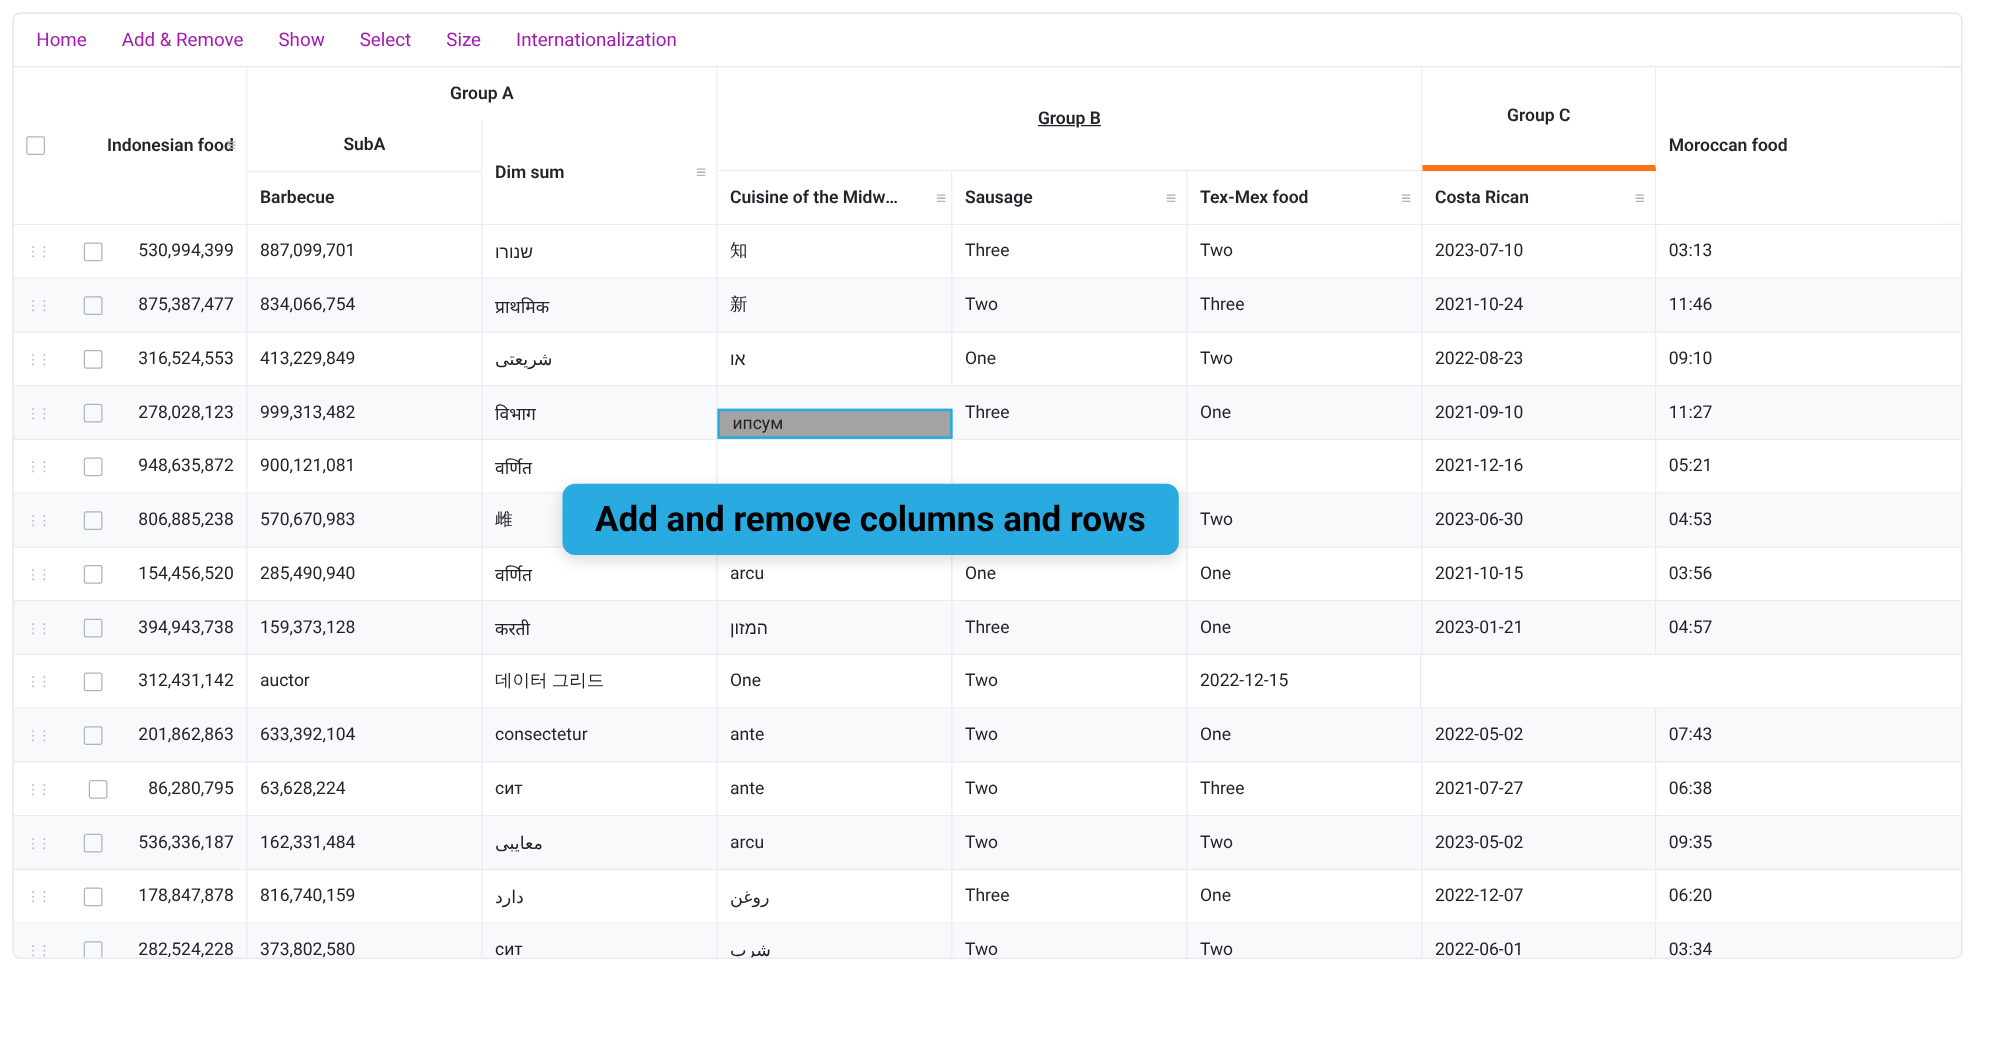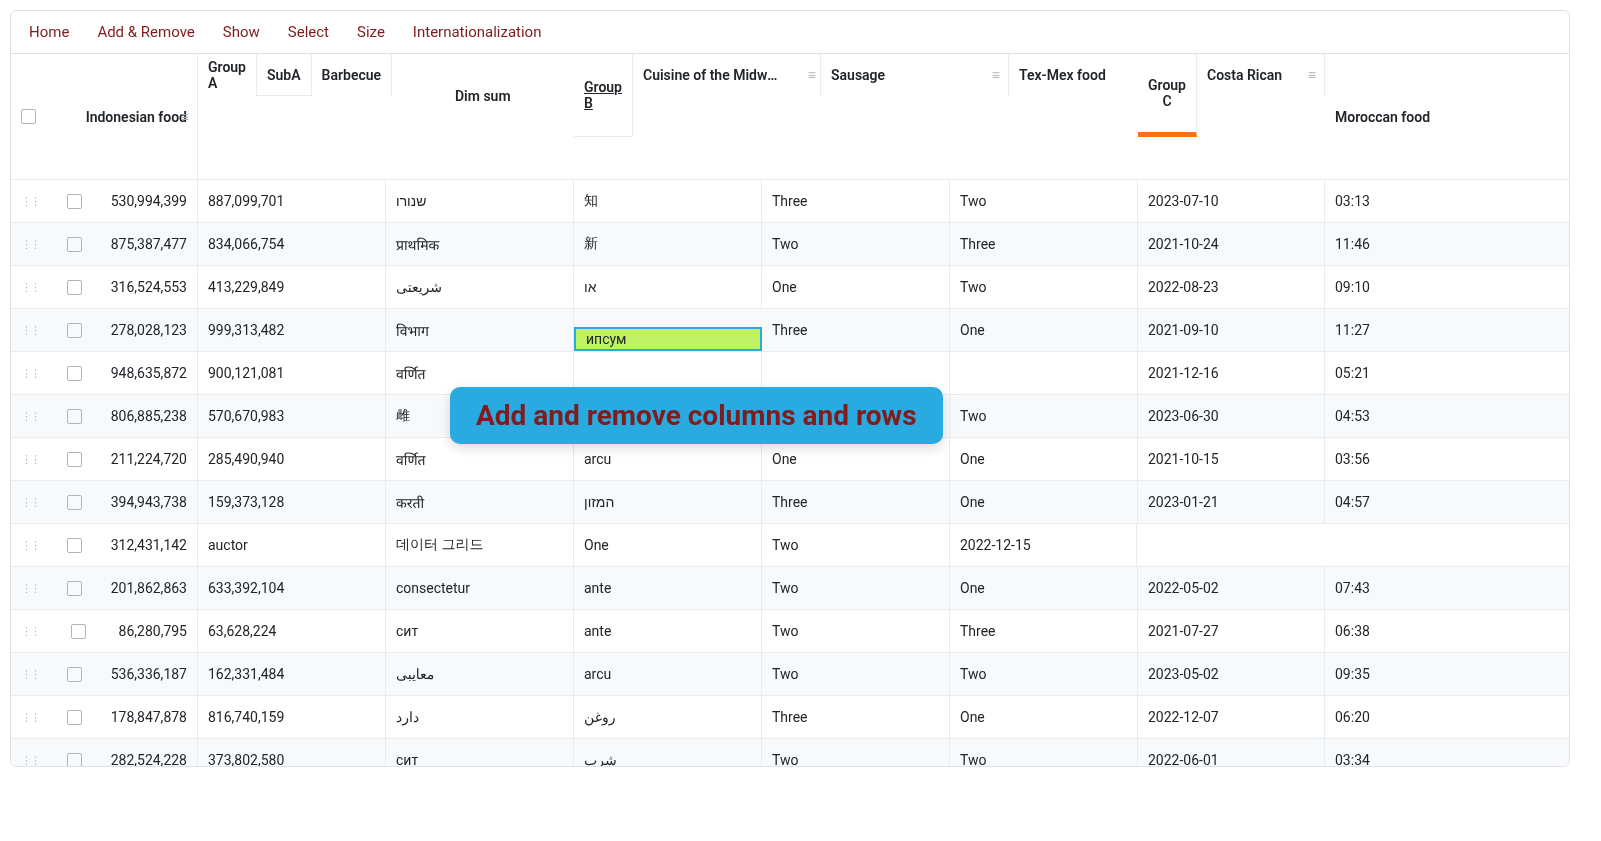--- a/index.html
+++ b/index.html
@@ -17,21 +17,21 @@
   overflow: hidden;
   background: #fff;
 }
 .navbar {
   display: flex;
   gap: 28px;
   padding: 12px 18px;
   border-bottom: 1px solid #dee2e6;
 }
 .navbar-item {
-  color: #7f1d1d;
+  color: #a21caf;
   cursor: pointer;
   font-size: 15px;
 }
 
 .grid {
   width: 100%;
 }
 .header-row, .sub-row, .col-row, .data-row {
   display: flex;
   border-bottom: 1px solid #e9ecef;
@@ -65,21 +65,21 @@
 .w-dimsum { width: 188px; }
 .w-cuisine { width: 188px; }
 .w-sausage { width: 188px; }
 .w-texmex { width: 188px; }
 .w-costa { width: 187px; }
 .w-moroccan { width: 228px; }
 
 .w-groupA { width: 376px; }
 .w-subA { width: 188px; }
 
-.flex-col { display: flex; }
+.flex-col { display: flex; flex-direction: column; }
 .flex-row { display: flex; }
 
 .h-line { height: 42px; }
 .h-tall { height: 125px; }
 
 .data-row { height: 43px; }
 .data-row.alt { background: #f8f9fa; }
 .cell {
   border-right: 1px solid #e9ecef;
   display: flex;
@@ -100,30 +100,30 @@
 }
 .checkbox {
   width: 15px;
   height: 15px;
   border: 1.5px solid #adb5bd;
   border-radius: 2px;
   cursor: pointer;
   flex-shrink: 0;
 }
 .selected-cell {
-  background: #bef264;
+  background: #a3a3a3;
   border: 2px solid #29abe2 !important;
   margin-top: 18px;
 }
 .tooltip-banner {
   position: absolute;
   left: 450px;
   top: 387px;
   background: #29abe2;
-  color: #7f1d1d;
+  color: #000000;
   font-size: 28px;
   font-weight: 700;
   padding: 12px 26px;
   border-radius: 10px;
   box-shadow: 0 4px 12px rgba(0,0,0,0.15);
   white-space: nowrap;
 }
 .trunc { overflow:hidden; text-overflow: ellipsis; white-space: nowrap; max-width: 140px; display:inline-block;}
 .no-br { border-right: none; }
 </style>
@@ -372,21 +372,21 @@
             <span>2023-06-30</span>
           </div>
           <div class="cell w-moroccan no-br">
             <span>04:53</span>
           </div>
         </div>
         <div class="data-row">
           <div class="cell w-indo first">
             <span class="drag-handle">⋮⋮</span>
             <span class="checkbox"></span>
-            <span>211,224,720</span>
+            <span>154,456,520</span>
           </div>
           <div class="cell w-barbecue">
             <span>285,490,940</span>
           </div>
           <div class="cell w-dimsum">
             <span>वर्णित</span>
           </div>
           <div class="cell w-cuisine">
             <span>arcu</span>
           </div>

